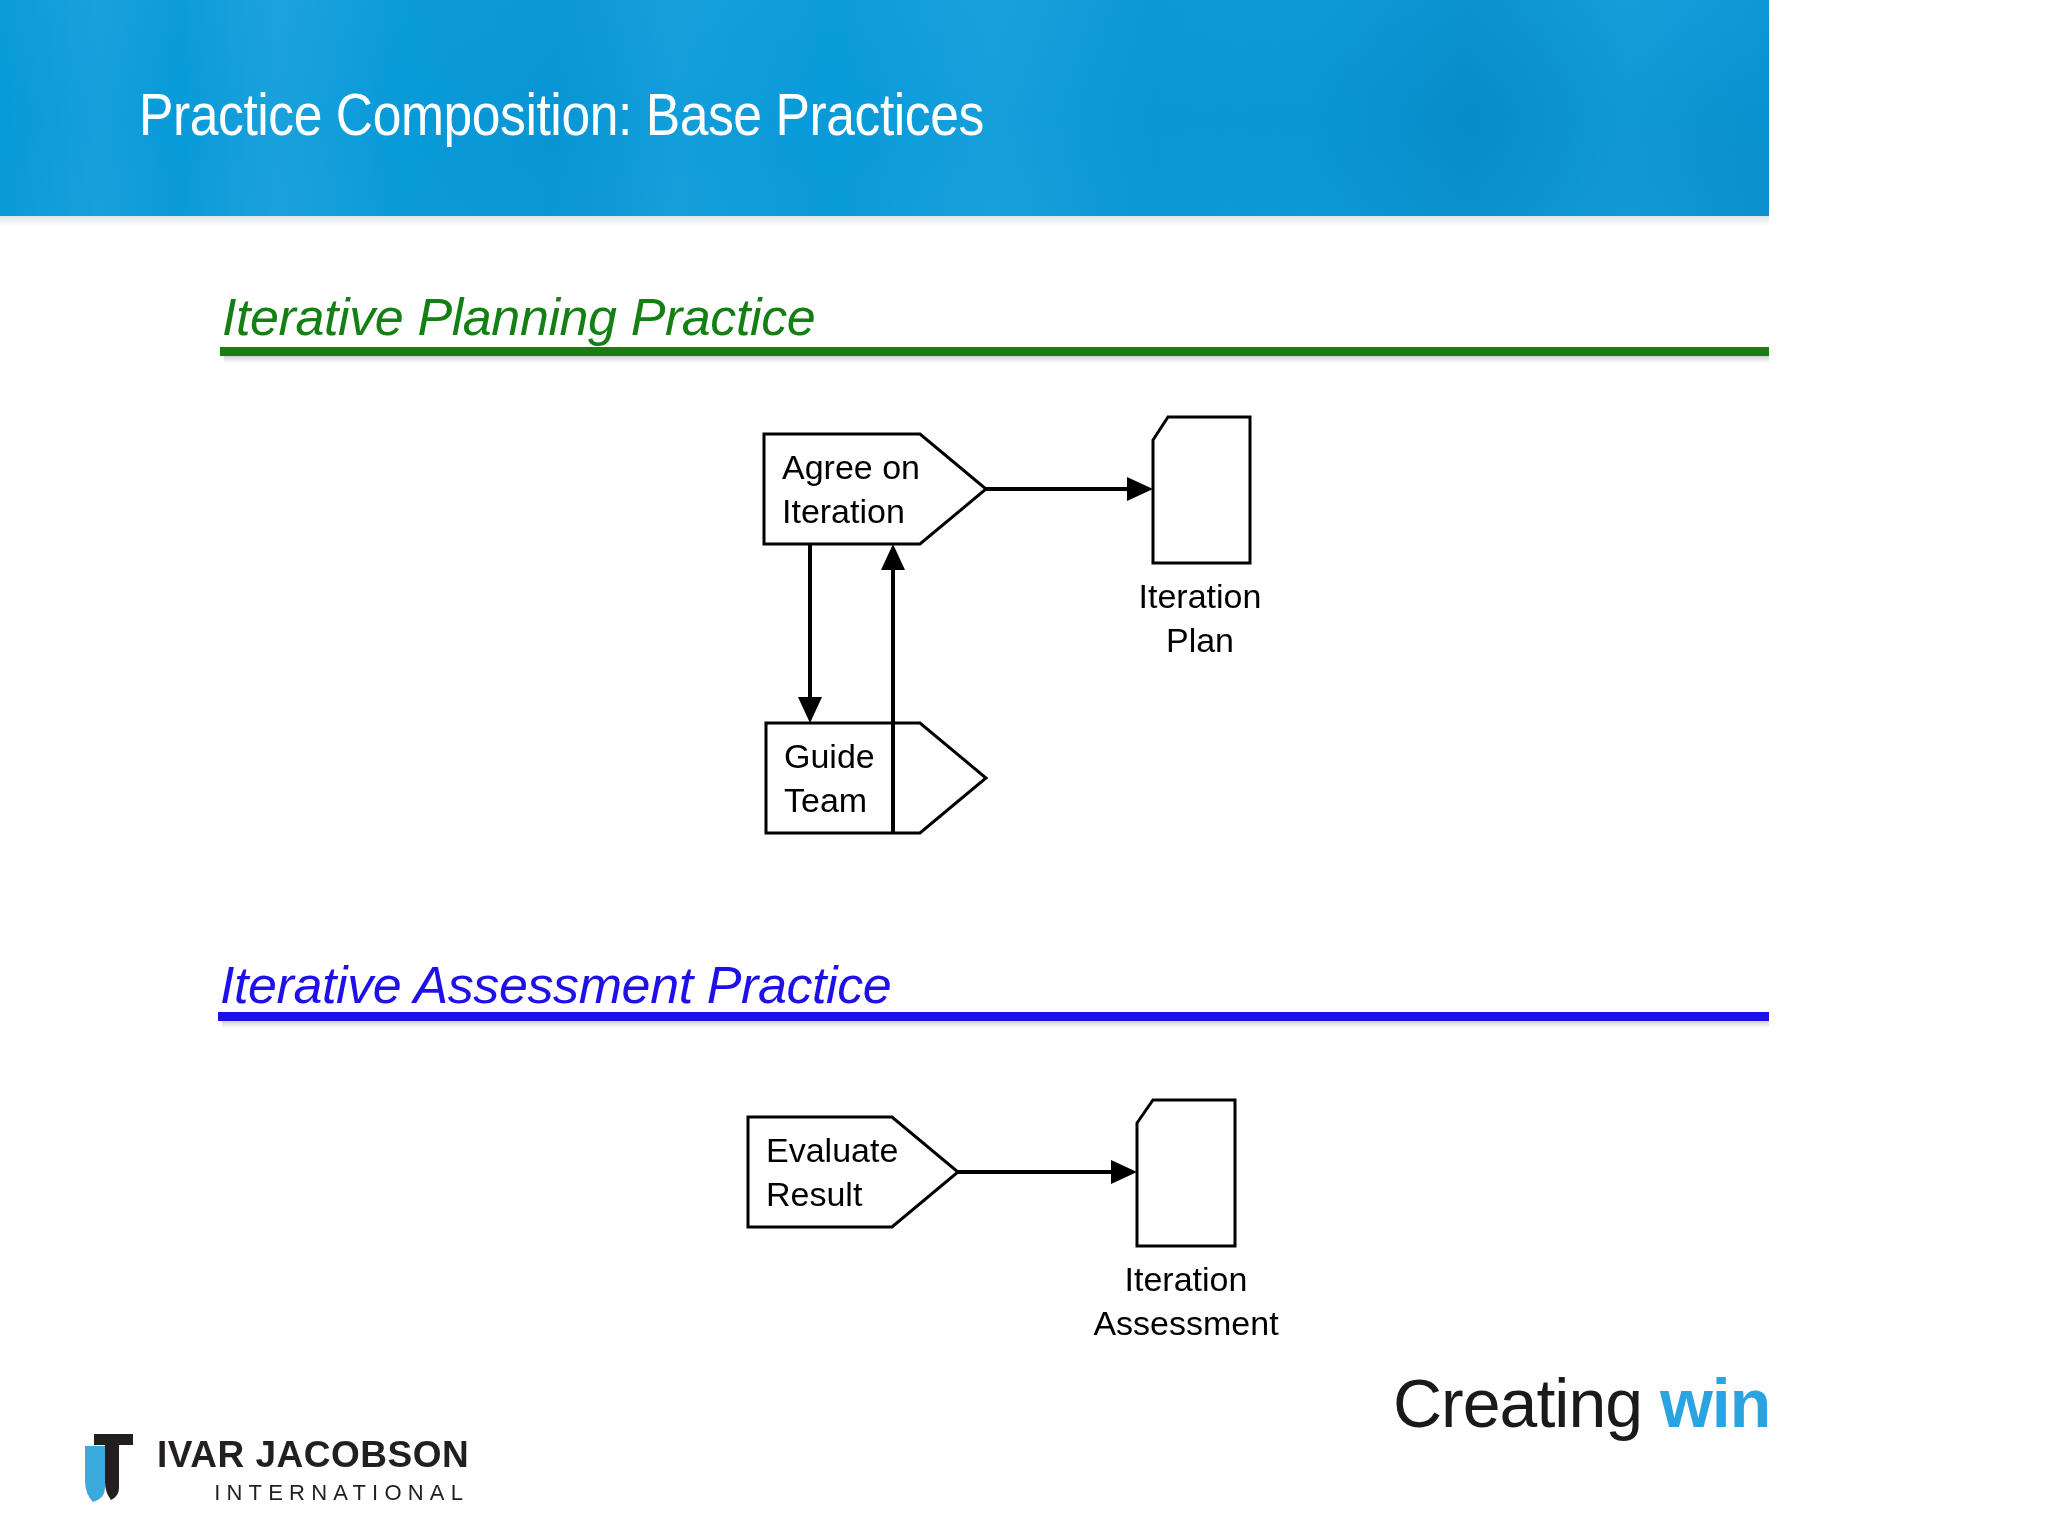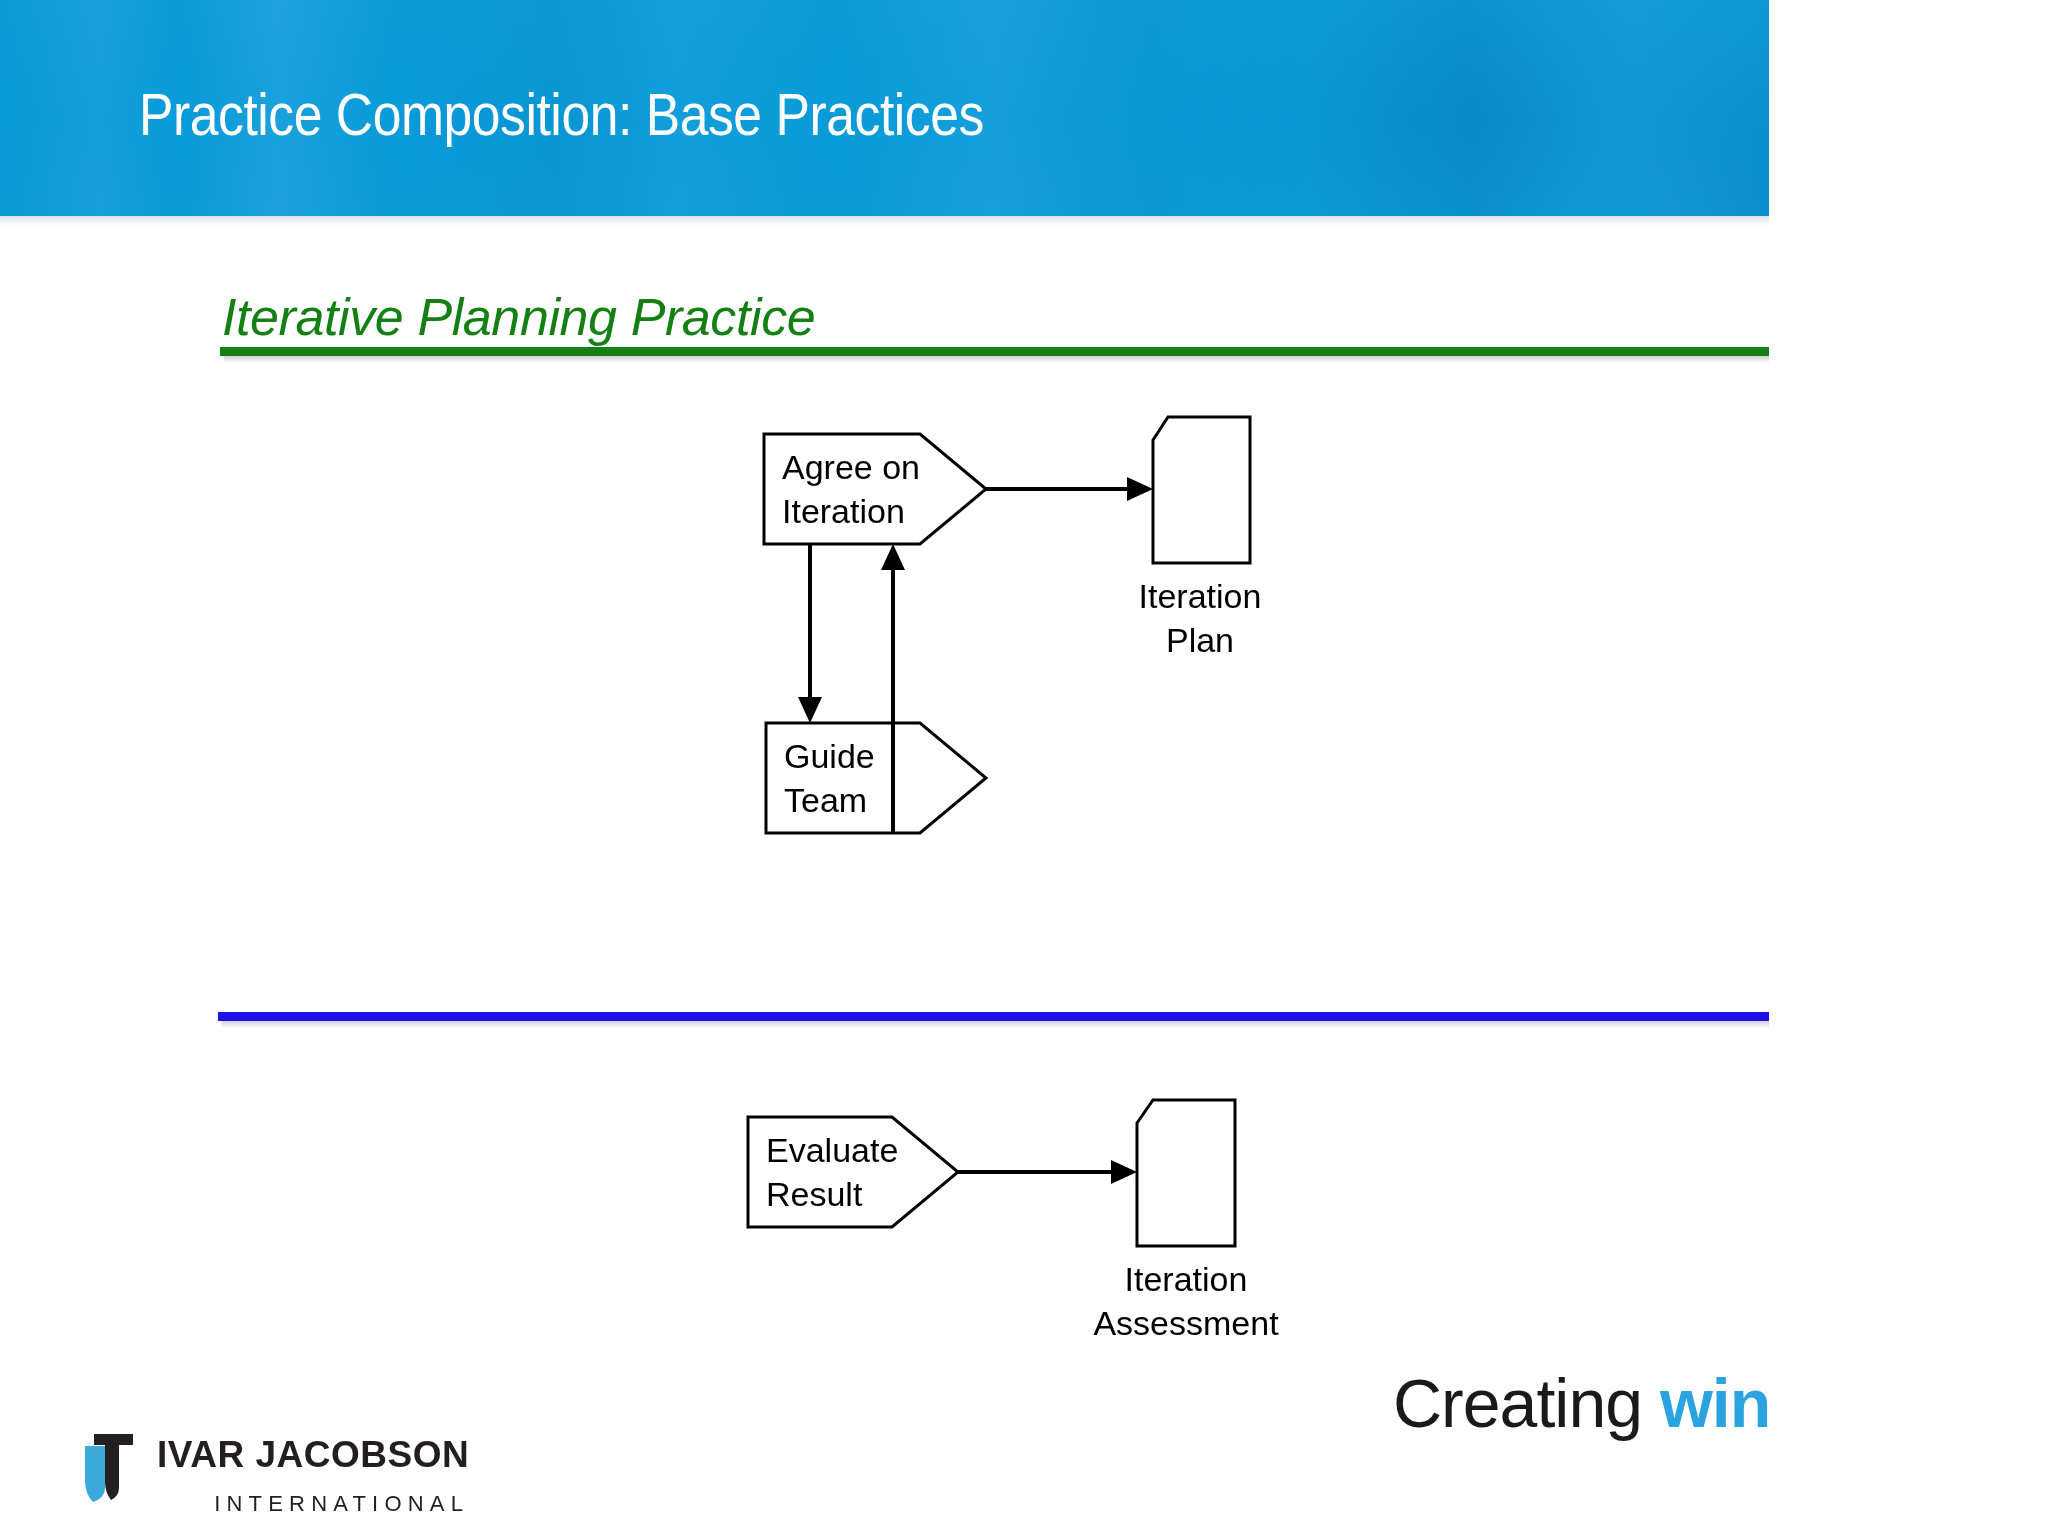--- a/index.html
+++ b/index.html
@@ -175,21 +175,21 @@
     letter-spacing: 0.5px;
     line-height: 1;
     white-space: nowrap;
   }
   #logo-sub {
     font-size: 22px;
     font-weight: 400;
     color: #231f20;
     letter-spacing: 6.2px;
     line-height: 1;
-    margin-top: 20px;
+    margin-top: 9px;
     text-align: right;
     white-space: nowrap;
   }
   #tagline {
     position: absolute;
     left: 1393px;
     top: 1369px;
     font-size: 68px;
     font-weight: 700;
     color: #1a1a1a;
@@ -253,20 +253,21 @@
       </g>
 
       <g>
         <line class="flow-line" x1="193" y1="443" x2="193" y2="163"></line>
         <polygon class="arrow-head" points="193,154 181,180 205,180"></polygon>
       </g>
 
     </svg>
   </div>
 
+  <div id="heading-assessment" class="section-heading">Iterative Assessment Practice</div>
   <div id="rule-assessment" class="section-rule"></div>
 
   <div id="diagram-assessment" class="diagram">
     <svg width="700" height="300" viewBox="0 0 700 300" xmlns="http://www.w3.org/2000/svg">
 
       <g>
         <polygon class="shape-outline" points="48,37 192,37 258,92 192,147 48,147"></polygon>
         <text class="node-label" x="66" y="82">Evaluate</text>
         <text class="node-label" x="66" y="126">Result</text>
       </g>

